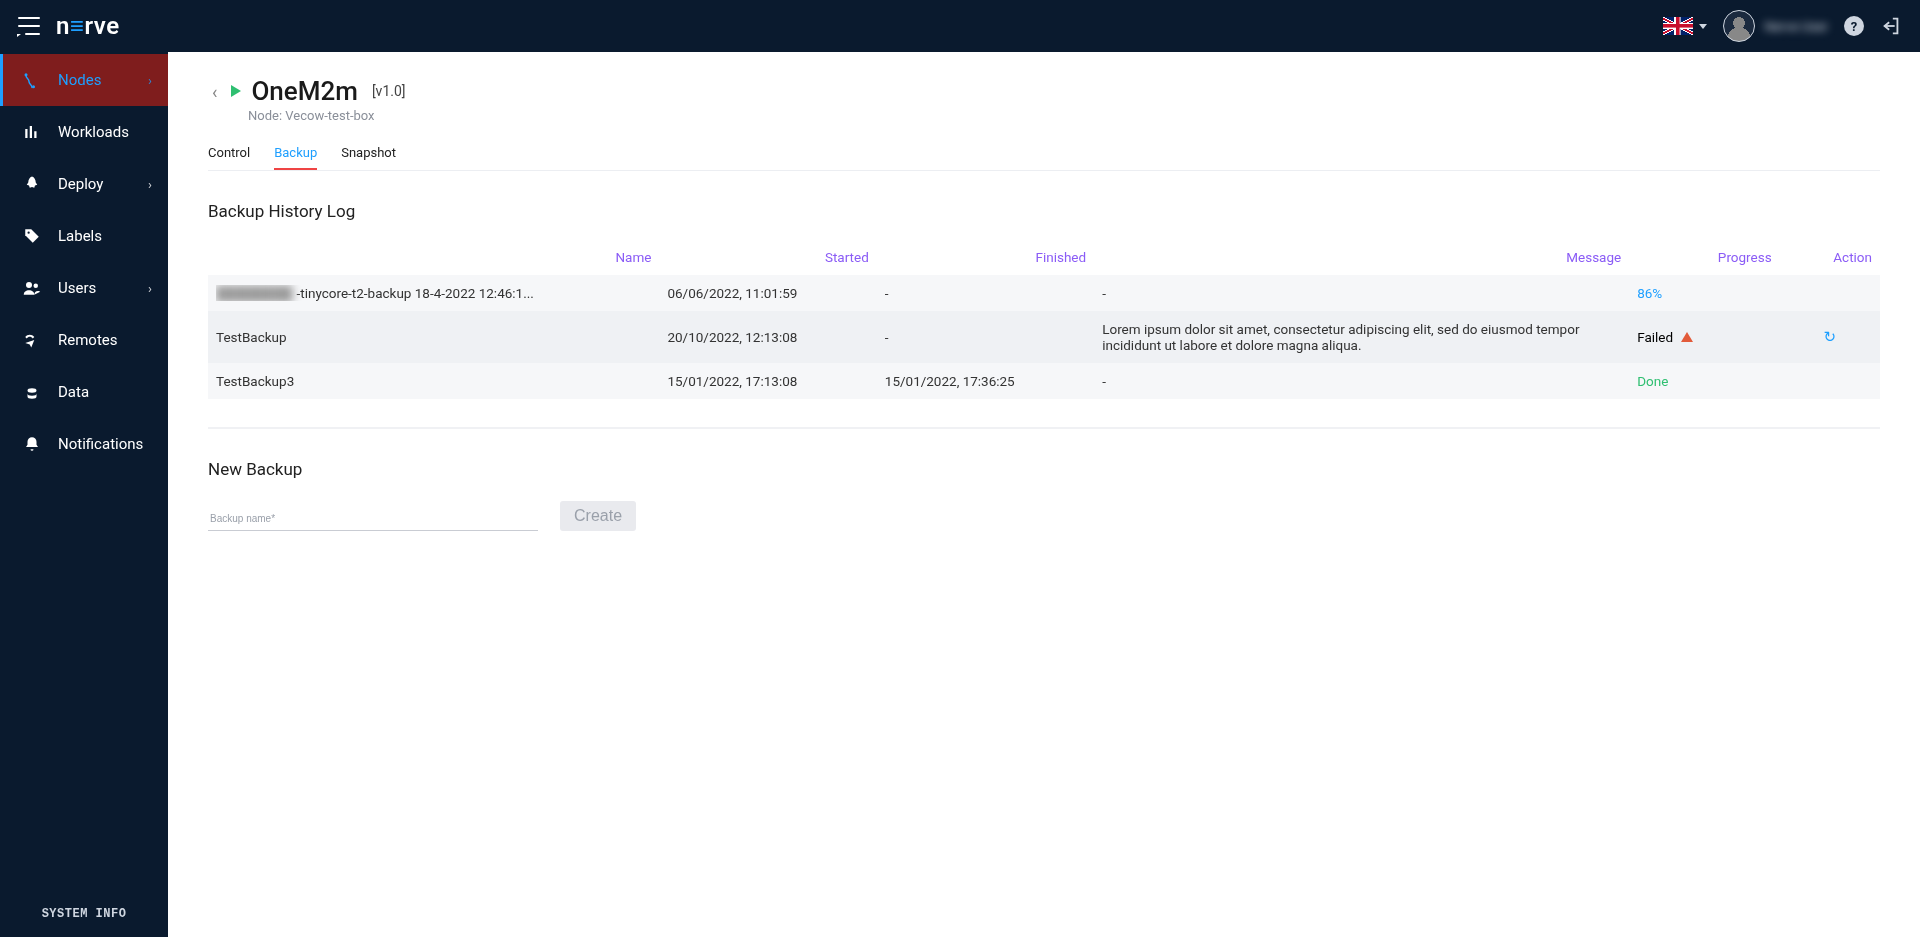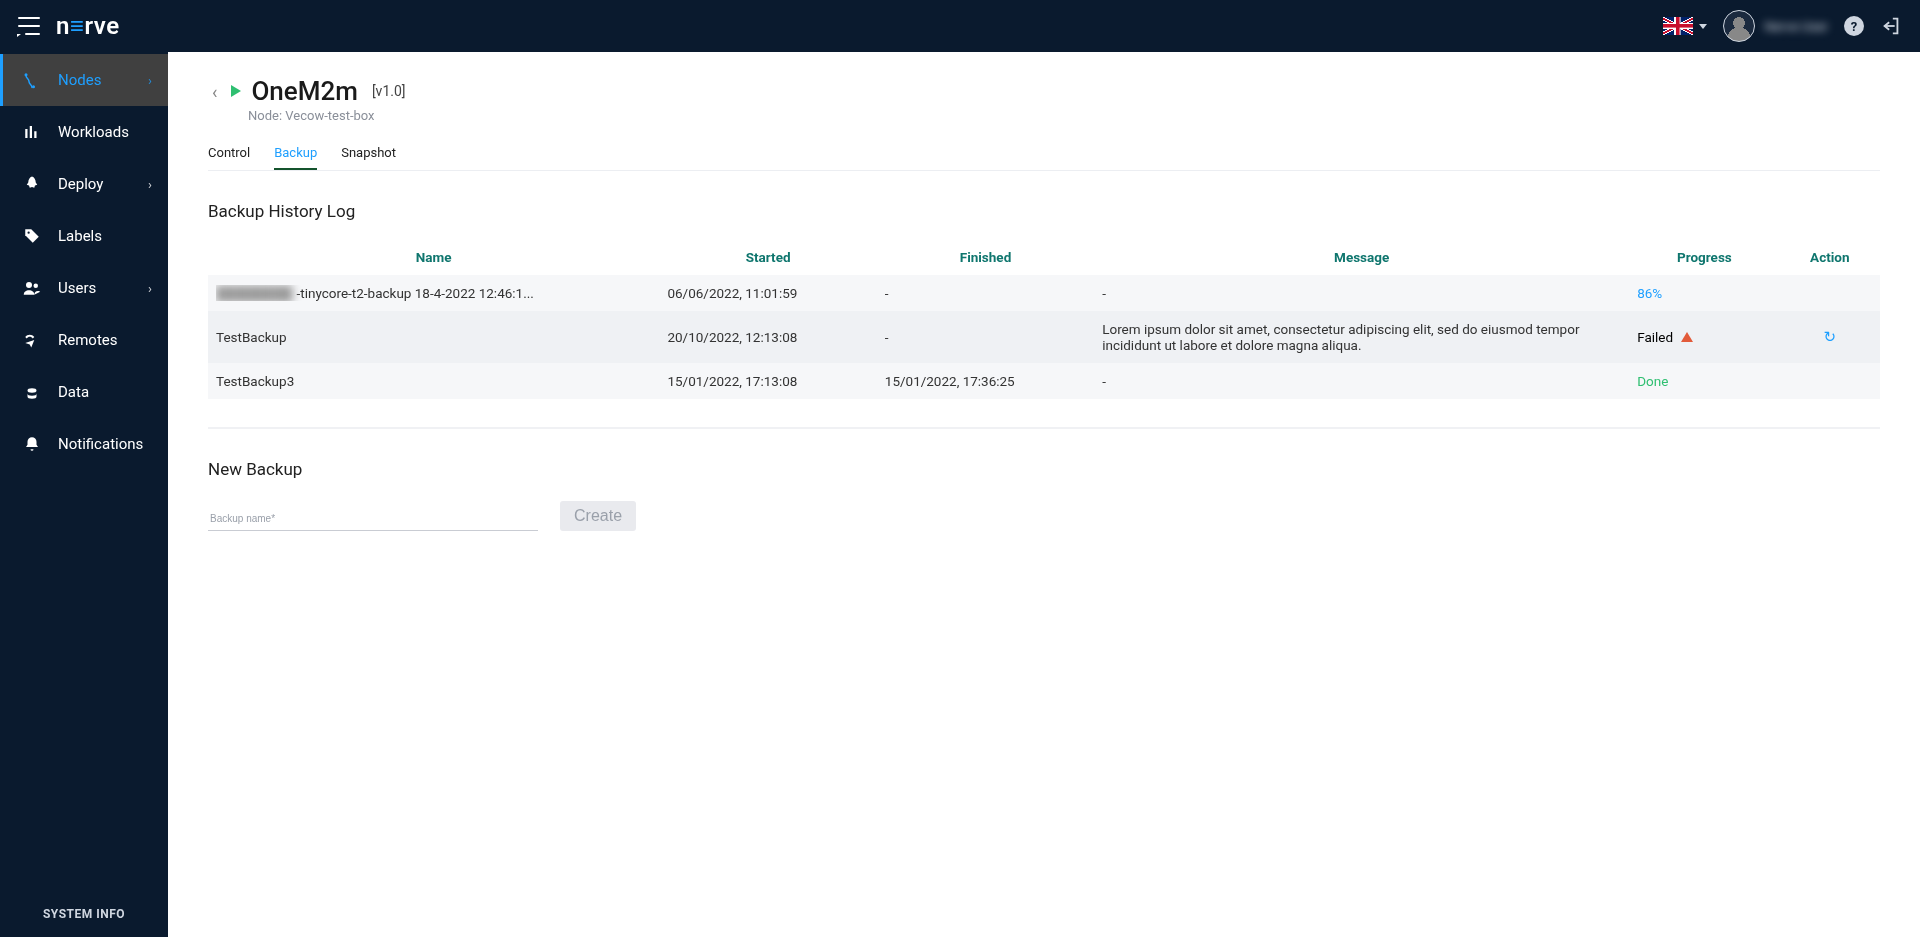--- a/index.html
+++ b/index.html
@@ -73,38 +73,38 @@
       display:flex; flex-direction:column;
       flex-shrink:0;
     }
     .nav { list-style:none; padding-top:2px; }
     .nav li {
       display:flex; align-items:center; gap:16px;
       height:52px; padding:0 16px 0 22px;
       color:#fff; cursor:pointer; font-size:15px;
       position:relative;
     }
-    .nav li.active { background:#404040; color:#1e9fff; }
+    .nav li.active { background:#7f1d1d; color:#1e9fff; }
     .nav li.active::before{content:'';position:absolute;left:0;top:0;bottom:0;width:3px;background:#1e9fff;}
     .nav .icon { width:20px; display:flex; justify-content:center; }
     .nav .chev { margin-left:auto; font-size:13px; color:inherit; opacity:.8;}
-    .sidebar-footer { margin-top:auto; padding:16px; text-align:center; color:#cfd6e0; font-size:12px; font-weight:700; letter-spacing:.5px; cursor:pointer;}
+    .sidebar-footer { margin-top:auto; padding:16px; text-align:center; color:#cfd6e0; font-size:12px; font-weight:700; letter-spacing:.5px; cursor:pointer;font-family:Liberation Mono, monospace;}
     .main { flex:1; overflow:auto; padding: 24px 40px; }
     .title-row{ display:flex; align-items:center; gap:10px; }
     .back-chev{ color:#888; font-size:18px; cursor:pointer; padding:2px 4px;}
     .play-icon{ width:0;height:0;border-top:6px solid transparent;border-bottom:6px solid transparent;border-left:10px solid #2fbf71; }
     .page-title{ font-size:26px; font-weight:500; color:#1a1a1a; }
     .version{ font-size:14px; color:#444; margin-left:4px; }
     .subtitle{ font-size:13px; color:#8a8f99; margin-left:40px; margin-top:2px; }
     .tabs{ display:flex; gap:24px; margin-top:22px; border-bottom:1px solid #eceef2; }
     .tab{ padding-bottom:8px; font-size:13px; color:#222; cursor:pointer; }
-    .tab.active{ color:#1e9fff; border-bottom:2px solid #14532d; }
+    .tab.active{ color:#1e9fff; border-bottom:2px solid #ef4444; }
     .section-title{ font-size:17px; color:#222; margin-top:30px; margin-bottom:18px; }
     table { width:100%; border-collapse:collapse; font-size:13.5px; table-layout:fixed; }
-    thead th { text-align:center; font-weight:700; color:#0f766e; padding:10px 8px; }
+    thead th { text-align:right; font-weight:400; color:#8b5cf6; padding:10px 8px; }
     tbody tr:nth-child(odd){ background:#f6f7f9; }
     tbody tr:nth-child(even){ background:#eff1f4; }
     tbody td { padding:10px 8px; color:#333; vertical-align:middle; }
     .name-cell { display:flex; align-items:flex-start; gap:4px; overflow:hidden; white-space:nowrap; text-overflow:ellipsis;}
     .name-cell .blur{ filter:blur(4px); color:#999; }
     .progress-in{ color:#1e9fff; }
     .progress-failed{ color:#000000; display:flex; align-items:center; gap:8px; }
     .progress-done{ color:#2fbf71; }
     .tri-warn{ width:0;height:0;border-left:6px solid transparent;border-right:6px solid transparent;border-bottom:10px solid #e25b3a; position:relative;}
     .action-reload{ color:#1e9fff; cursor:pointer; font-size:15px; display:inline-block;}

